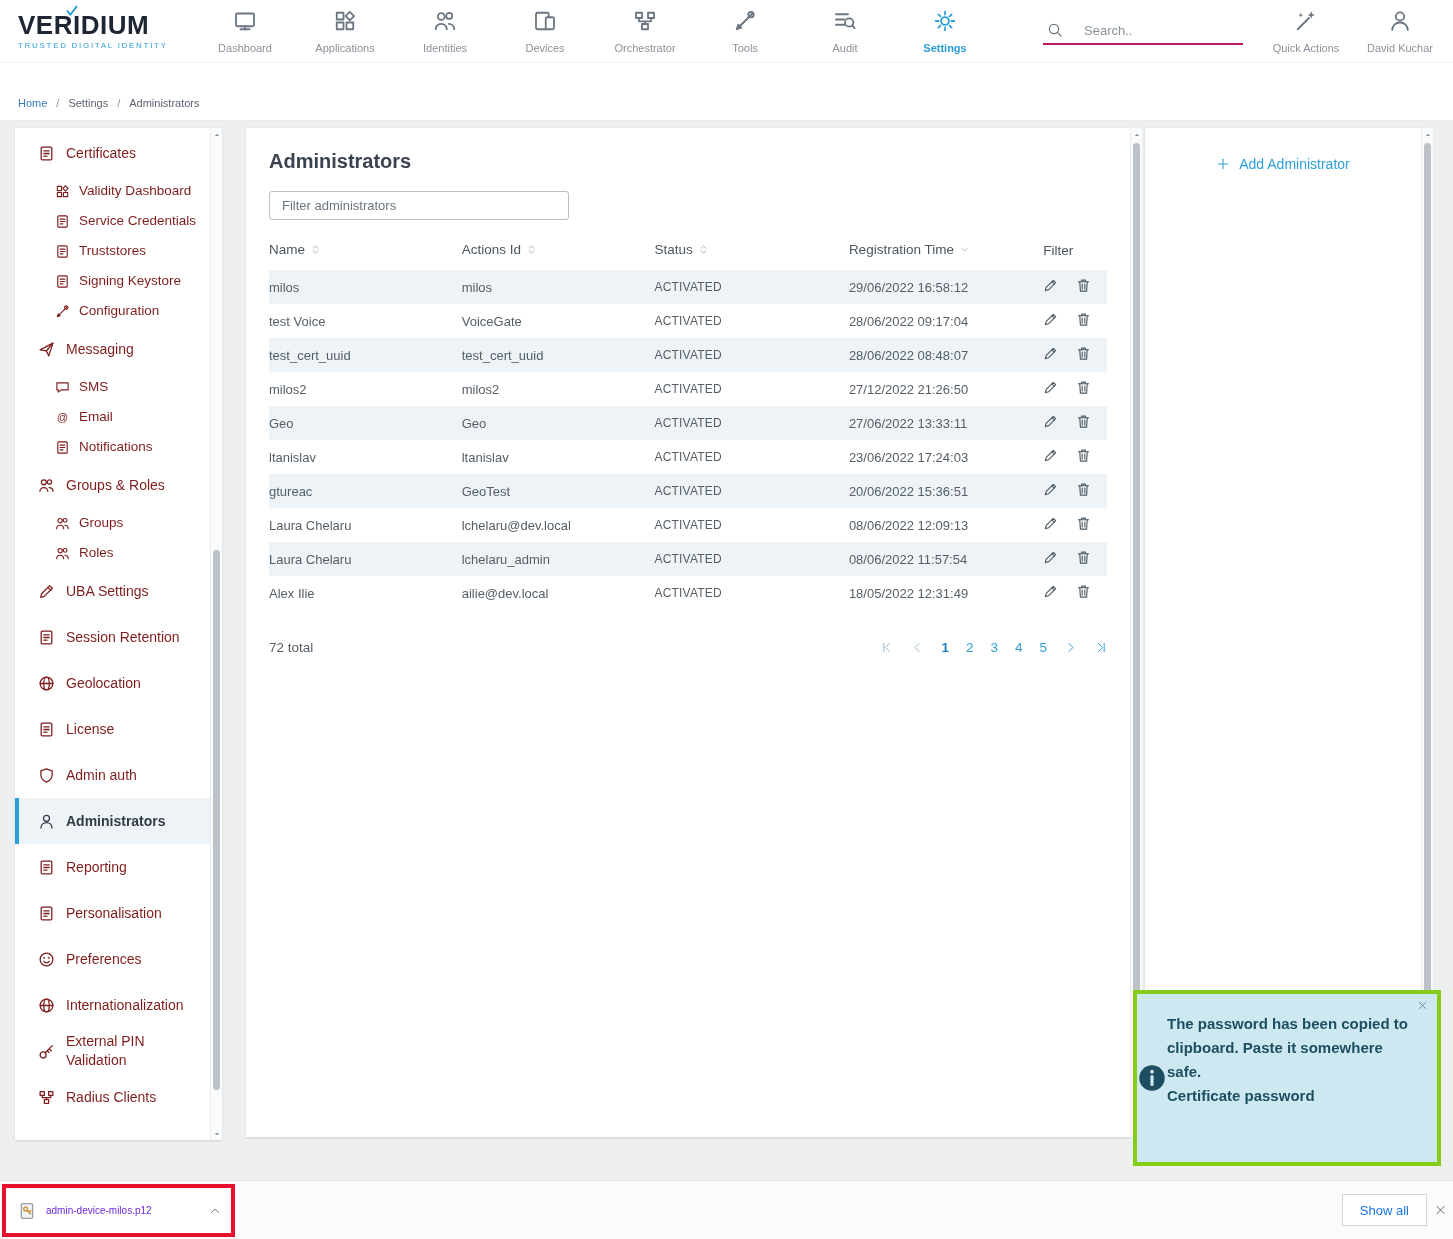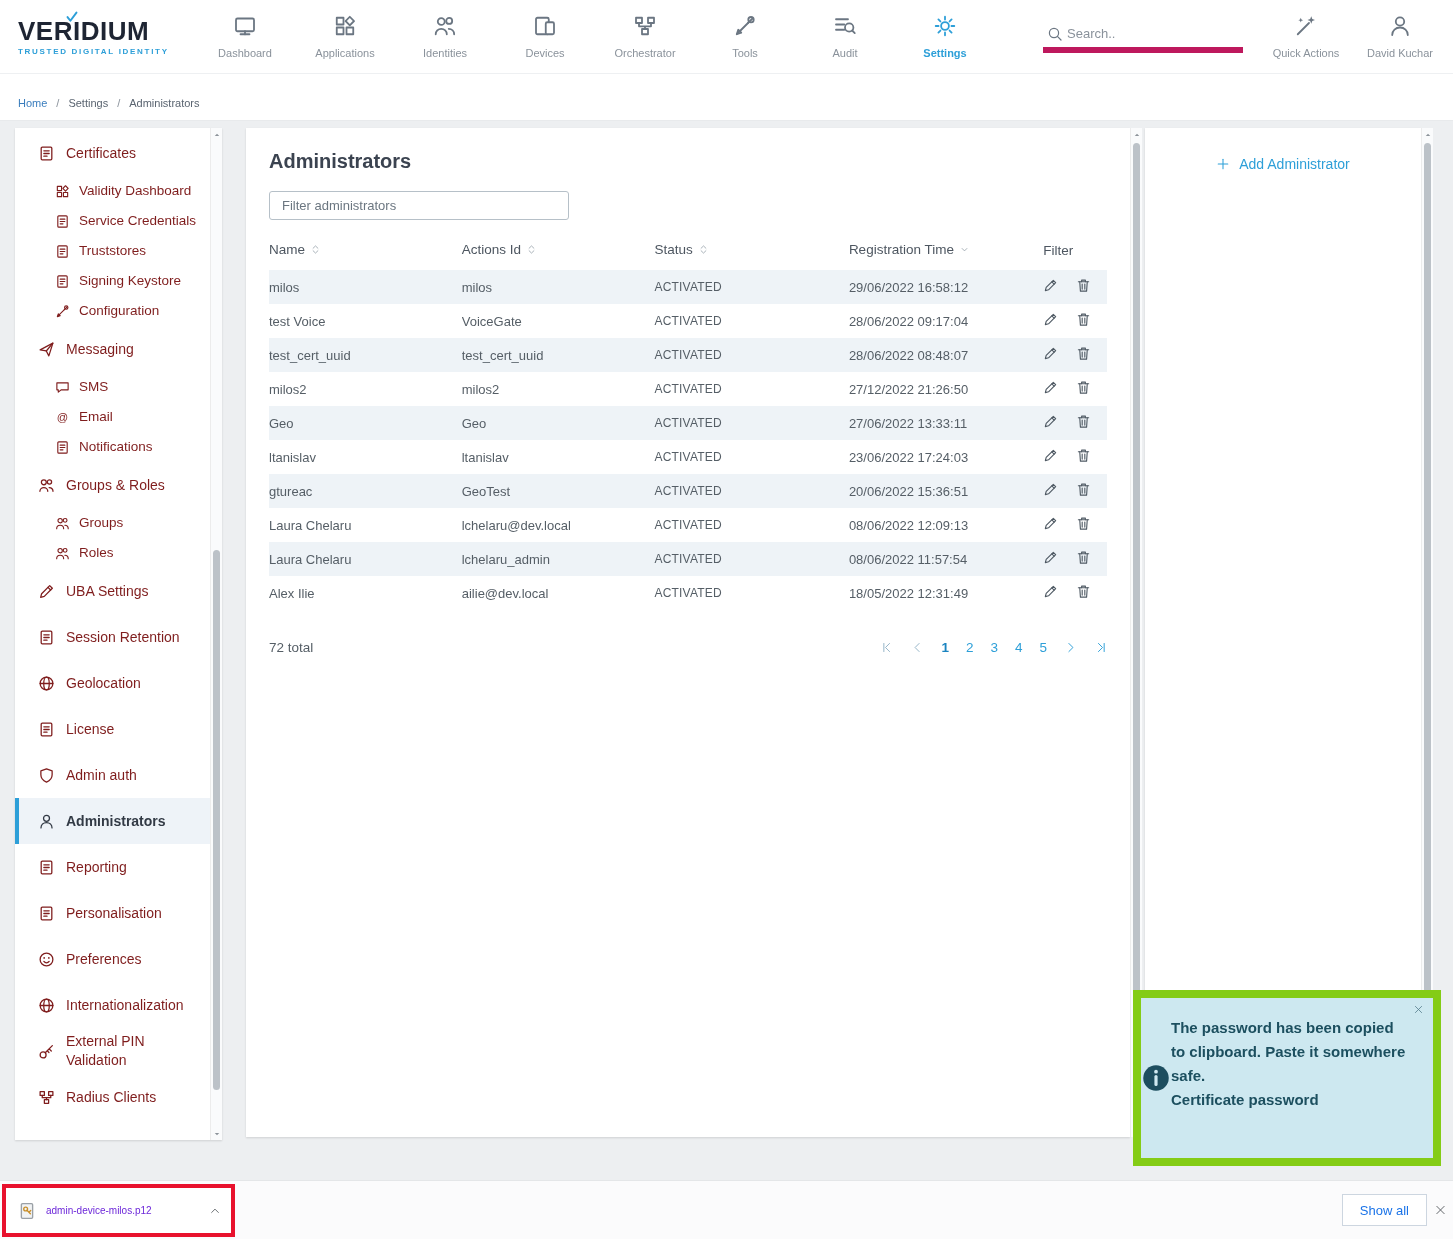--- a/index.html
+++ b/index.html
@@ -4,36 +4,36 @@
 <style>
   * { margin:0; padding:0; box-sizing:border-box; }
   html,body { width:1453px; height:1239px; }
   body {
     position:relative; overflow:hidden; background:#fff;
     font-family:"Liberation Sans", sans-serif; color:#5a6470;
   }
   .icon svg { display:block; }
 
   
-  .topnav { position:absolute; top:0; left:0; right:0; height:74px; background:#fff;
+  .topnav { position:absolute; top:0; left:0; right:0; height:63px; background:#fff;
     display:flex; align-items:center; z-index:5; border-bottom:1px solid #eef0f2; }
   .logo { width:195px; padding-left:18px; cursor:pointer; }
   .logo-name { position:relative; font-size:26px; font-weight:700; color:#1e2533; letter-spacing:.5px; line-height:1; }
   .logo-check { position:absolute; left:46px; top:-7px; width:16px; height:13px; color:#2d9fd8; }
   .logo-check svg { width:16px; height:13px; }
-  .logo-tagline { font-size:8px; font-weight:700; color:#2d9fd8; letter-spacing:1.7px; margin-top:3px; }
+  .logo-tagline { font-size:8px; font-weight:400; color:#2d9fd8; letter-spacing:1.7px; margin-top:3px; }
   .main-nav { display:flex; height:100%; align-items:center; }
   .nav-item { width:100px; display:flex; flex-direction:column; align-items:center; gap:9px;
     color:#6b7682; cursor:pointer; }
   .nav-item .nav-icon svg { width:24px; height:24px; }
   .nav-label { font-size:11px; color:#8a929b; white-space:nowrap; }
   .nav-item.active, .nav-item.active .nav-label { color:#2d9fd8; }
   .nav-item.active .nav-label { font-weight:700; }
-  .searchbox { display:flex; align-items:center; gap:4px; width:200px; margin-left:48px;
-    border-bottom:6px solid #be185d; padding:5px 4px; }
+  .searchbox { display:flex; align-items:center; gap:21px; width:200px; margin-left:48px;
+    border-bottom:2px solid #be185d; padding:5px 4px; }
   .searchbox .icon { color:#6b7682; } .searchbox .icon svg { width:16px; height:16px; }
   .searchbox input { border:none; outline:none; width:100%; font-size:13px; color:#444;
     font-family:"Liberation Sans", sans-serif; background:transparent; }
   .searchbox input::placeholder { color:#8a929b; }
   .nav-right { margin-left:auto; display:flex; align-items:center; gap:16px; padding-right:14px; }
   .nav-right .nav-item { width:auto; min-width:78px; }
 
   
   .breadcrumb { position:absolute; top:85px; left:0; right:0; height:36px; background:#fff;
     display:flex; align-items:center; gap:9px; padding-left:18px; font-size:11px;
@@ -101,21 +101,21 @@
   .pg-ctrl svg { width:13px; height:13px; }
 
   
   .right-panel { position:absolute; left:1145px; top:128px; width:276px; height:1009px; text-align:center; }
   .add-admin { display:inline-flex; align-items:center; gap:9px; margin-top:28px;
     color:#2d9fd8; font-size:14px; cursor:pointer; }
   .add-admin .icon svg { width:14px; height:14px; }
 
   
   .toast-annotation { position:absolute; left:1133px; top:990px; width:308px; height:176px;
-    border:8px solid #84cc16; z-index:10; }
+    border:4px solid #84cc16; z-index:10; }
   .toast { position:absolute; inset:0; background:#cde8f0; display:flex; }
   .toast-iconcol { width:56px; display:flex; align-items:center; justify-content:center; }
   .toast-iconcol .icon svg { width:30px; height:30px; }
   .toast-body { padding:18px 26px 10px 0; font-size:15px; line-height:1.6; color:#1c4f5f; text-align:left; }
   .toast-msg, .toast-pass-label { font-weight:700; }
   .toast-pass { font-weight:400; word-break:break-all; }
   .toast-close { position:absolute; top:6px; right:9px; color:#57808e; cursor:pointer; }
   .toast-close svg { width:11px; height:11px; }
 
   

